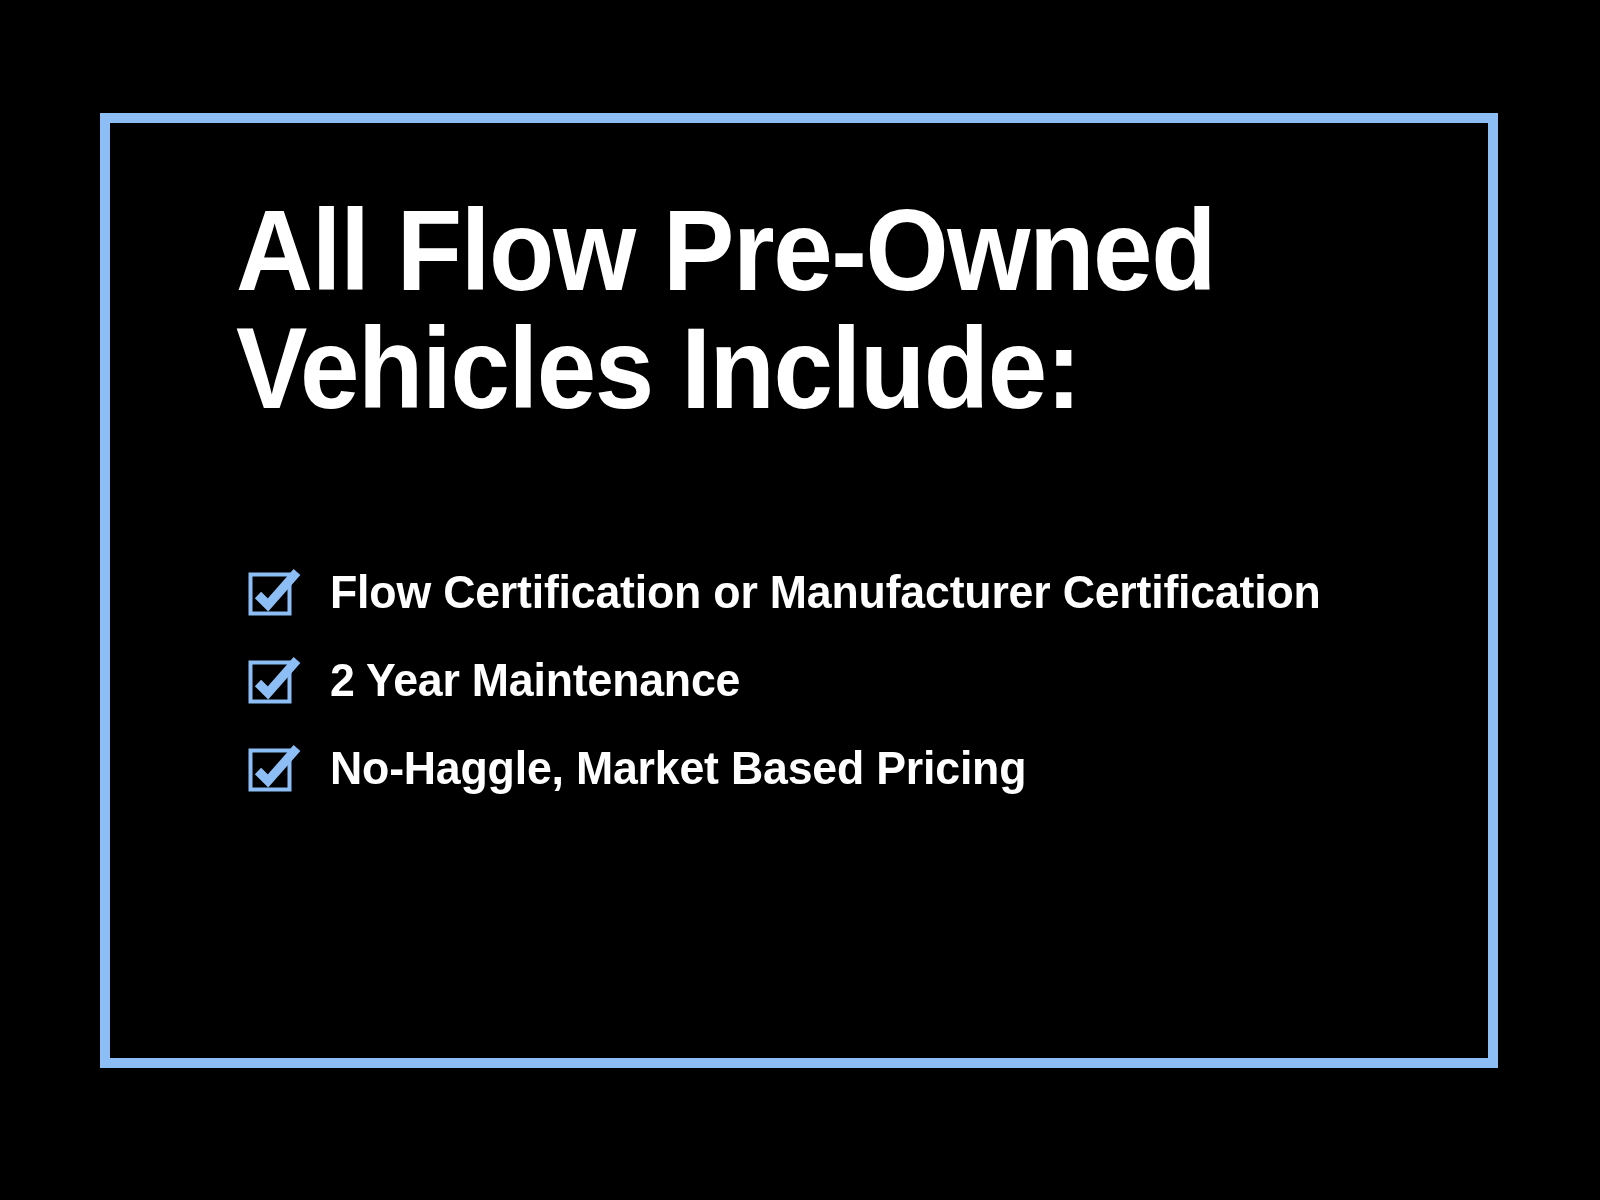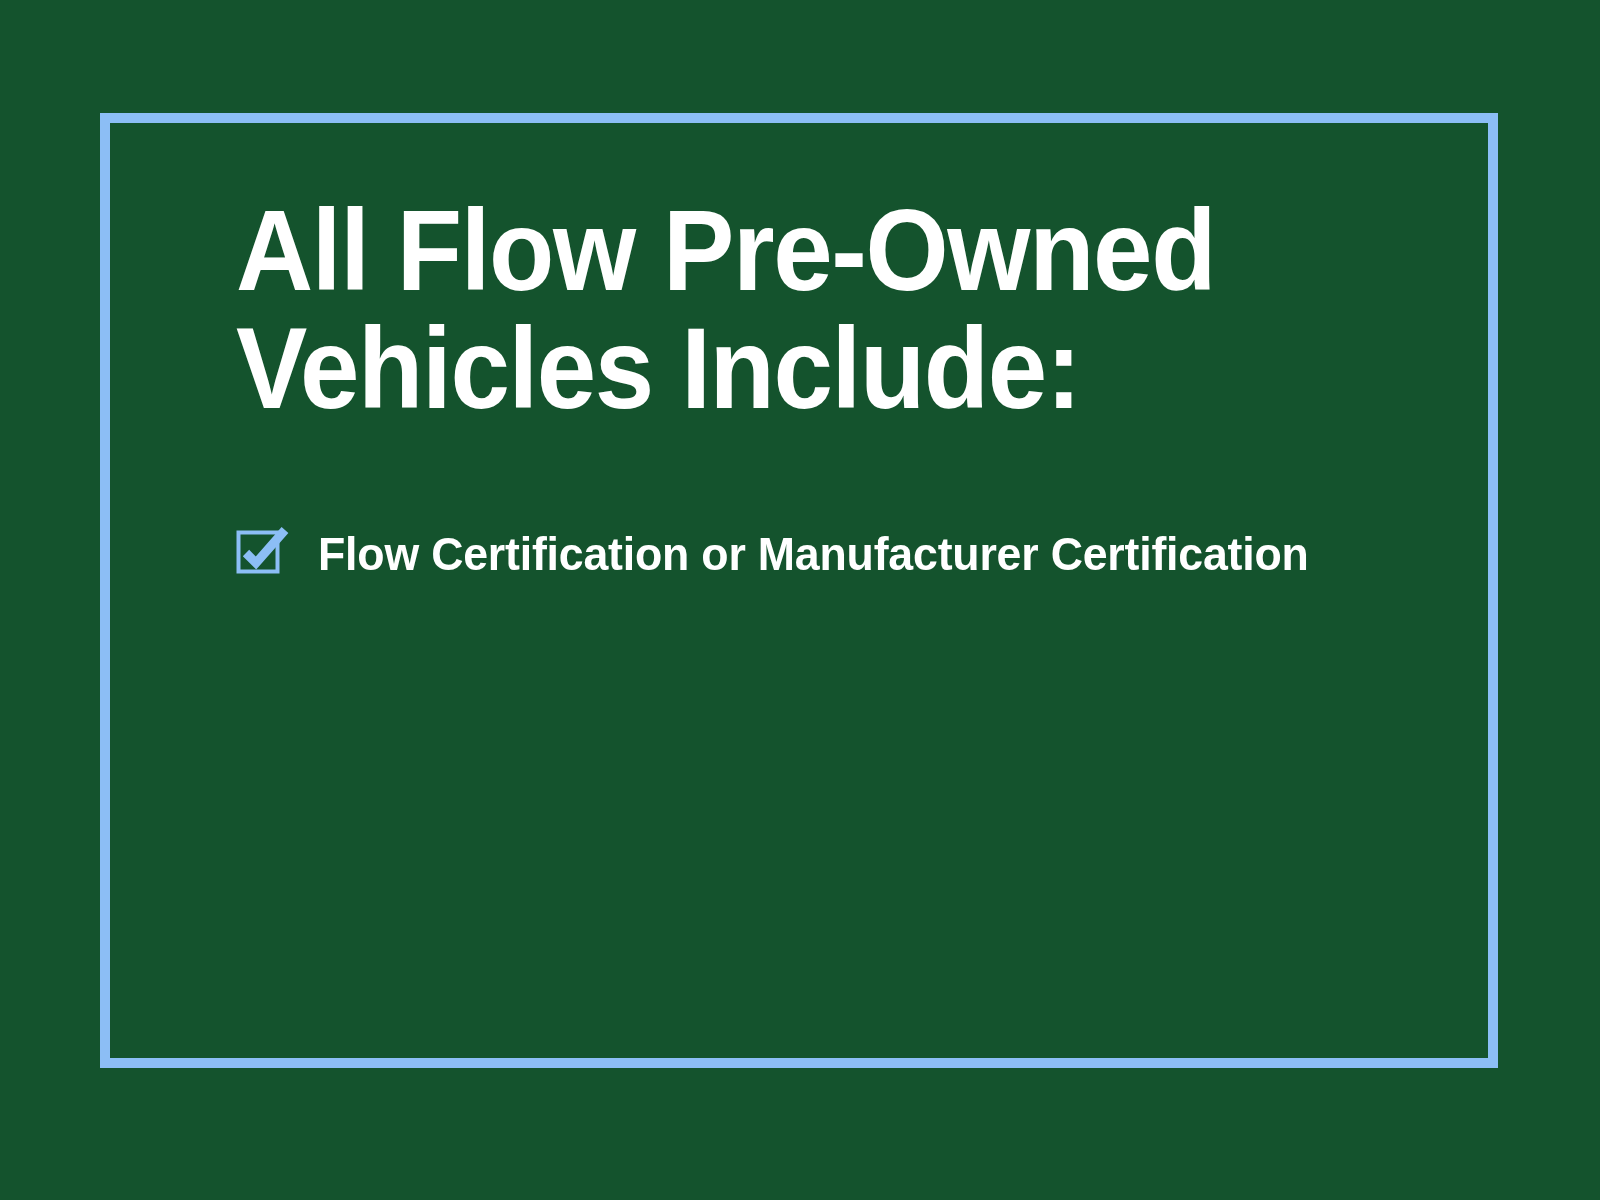--- a/index.html
+++ b/index.html
@@ -12,21 +12,21 @@
     width: 1600px;
     height: 1200px;
     overflow: hidden;
     font-family: "Liberation Sans", sans-serif;
   }
 
   #poster {
     position: relative;
     width: 1600px;
     height: 1200px;
-    background: #14532d;
+    background: #000000;
     box-sizing: border-box;
   }
 
   
   #frame {
     position: absolute;
     left: 100px;
     top: 113px;
     width: 1398px;
     height: 955px;
@@ -71,22 +71,23 @@
     top: 416px;
     left: 0;
     margin: 0;
     padding: 0;
     list-style: none;
     width: 1250px;
   }
 
   .benefit-row {
     display: flex;
-    align-items: flex-start;
+    align-items: flex-end;
     height: 88px;
+    margin-left: 12px;
   }
 
   .check-icon {
     position: relative;
     flex: 0 0 auto;
     width: 52px;
     height: 46px;
     margin-right: 30px;
     display: block;
   }
@@ -133,19 +134,37 @@
         <span class="check-icon">
           <svg viewBox="0 0 52 46" xmlns="http://www.w3.org/2000/svg" aria-hidden="true">
             <rect x="2.5" y="3.5" width="39" height="39" fill="none" stroke="#8cbef5" stroke-width="4"></rect>
             <path d="M10 24 L20 34 L49 1" fill="none" stroke="#8cbef5" stroke-width="9" stroke-linecap="butt" stroke-linejoin="miter"></path>
           </svg>
         </span>
         <span class="benefit-label">Flow Certification or Manufacturer Certification</span>
       </li>
 
 
+      <li class="benefit-row">
+        <span class="check-icon">
+          <svg viewBox="0 0 52 46" xmlns="http://www.w3.org/2000/svg" aria-hidden="true">
+            <rect x="2.5" y="3.5" width="39" height="39" fill="none" stroke="#8cbef5" stroke-width="4"></rect>
+            <path d="M10 24 L20 34 L49 1" fill="none" stroke="#8cbef5" stroke-width="9" stroke-linecap="butt" stroke-linejoin="miter"></path>
+          </svg>
+        </span>
+        <span class="benefit-label">2 Year Maintenance</span>
+      </li>
 
 
+      <li class="benefit-row">
+        <span class="check-icon">
+          <svg viewBox="0 0 52 46" xmlns="http://www.w3.org/2000/svg" aria-hidden="true">
+            <rect x="2.5" y="3.5" width="39" height="39" fill="none" stroke="#8cbef5" stroke-width="4"></rect>
+            <path d="M10 24 L20 34 L49 1" fill="none" stroke="#8cbef5" stroke-width="9" stroke-linecap="butt" stroke-linejoin="miter"></path>
+          </svg>
+        </span>
+        <span class="benefit-label">No-Haggle, Market Based Pricing</span>
+      </li>
 
     </ul>
 
   </div>
 </div>
 
 </body></html>

